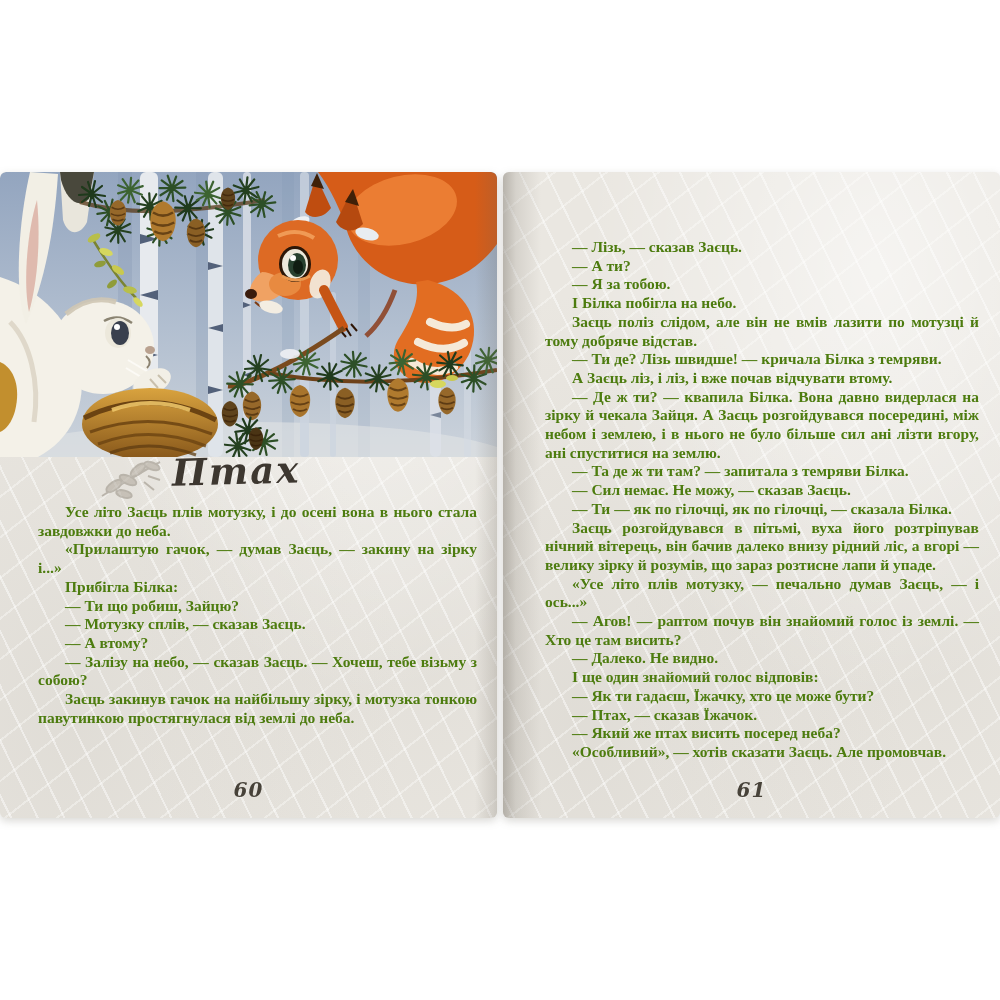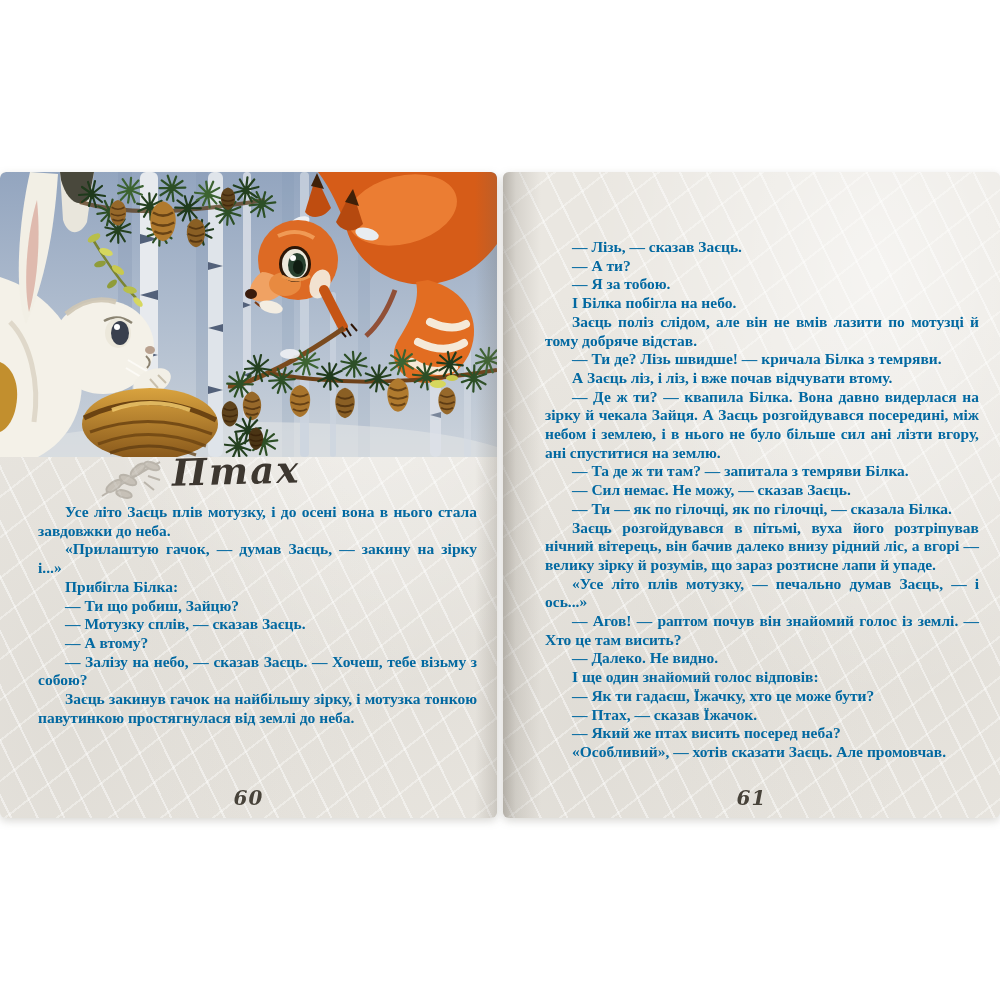--- a/index.html
+++ b/index.html
@@ -43,30 +43,30 @@
     border-radius:6px 6px 0 0;overflow:hidden;
   }
   .title-row{position:absolute;left:0;top:276px;width:497px;height:52px;z-index:1;}
   .twig{position:absolute;left:94px;top:4px;opacity:.5;}
   .chapter-title{
     position:absolute;left:172px;top:0;
     font-family:"DejaVu Serif", serif;font-style:italic;font-weight:700;
     font-size:37px;line-height:46px;letter-spacing:2px;color:#3d3730;
     transform:rotate(-1.5deg);
   }
-  .body-text{position:absolute;z-index:1;color:#0369a1;}
+  .body-text{position:absolute;z-index:1;color:#4d7c0f;}
   .body-text p{
     margin:0;padding:0;
     font-size:15.5px;line-height:18.7px;font-weight:700;
     text-indent:27px;text-align:justify;
   }
   .text-left{left:38px;right:20px;top:331px;}
   .text-right{left:42px;right:21px;top:66px;}
   .page-number{
-    position:absolute;left:0;right:0;bottom:8px;z-index:1;text-align:center;
+    position:absolute;left:0;right:0;bottom:16px;z-index:1;text-align:center;
     font-family:"DejaVu Serif", serif;font-style:italic;font-weight:700;
     font-size:20px;color:#474239;letter-spacing:1px;
   }
 </style>
 </head>
 <body>
 
 <div class="spread">
 
   <div class="page page-left">

